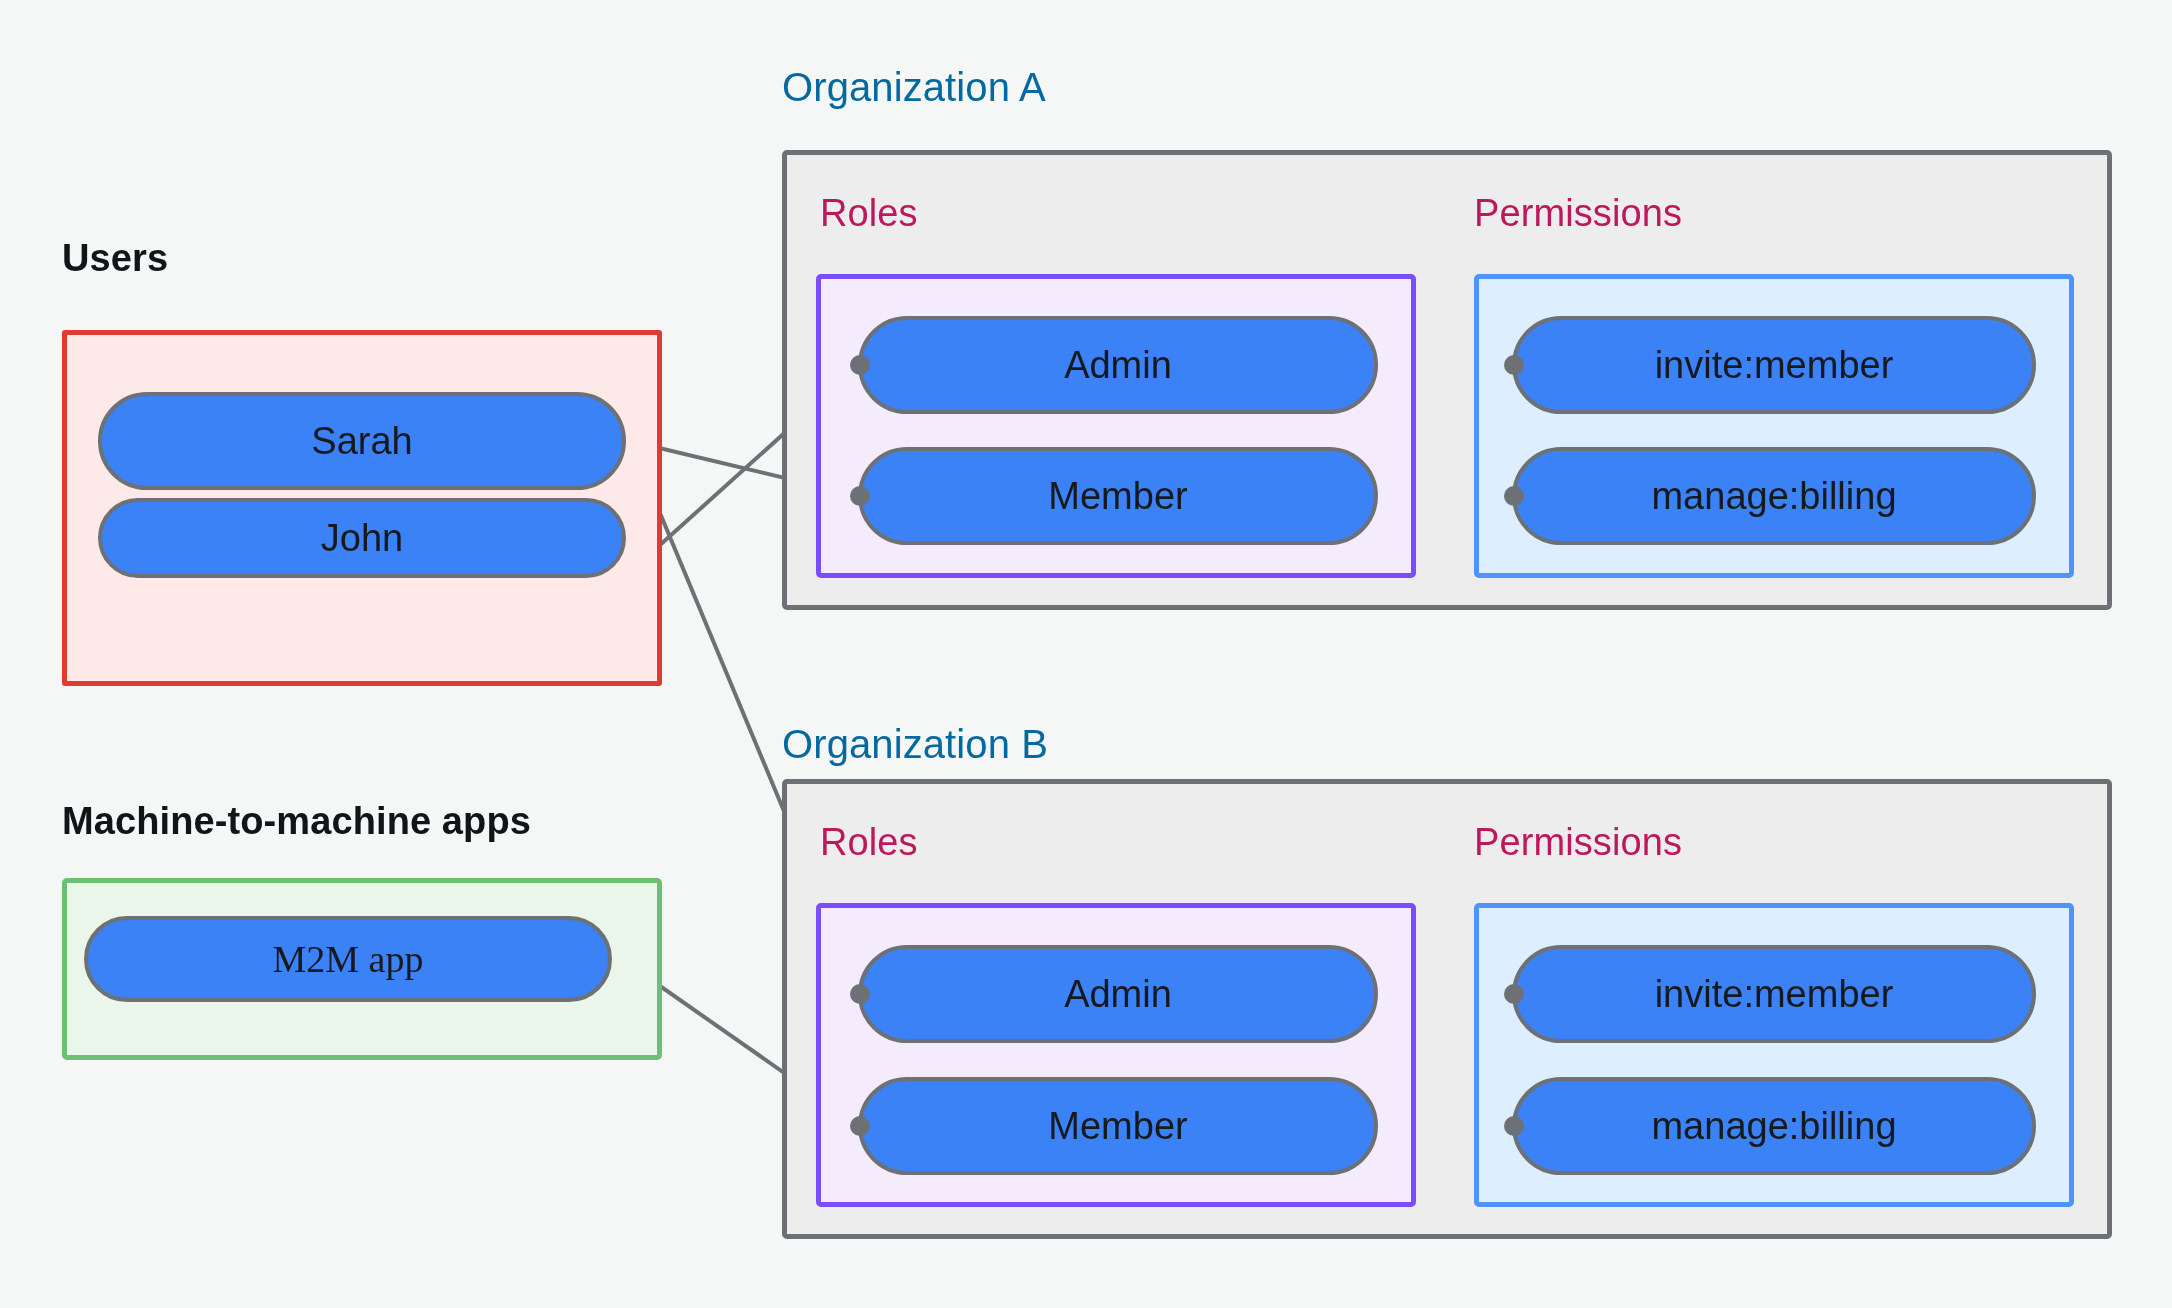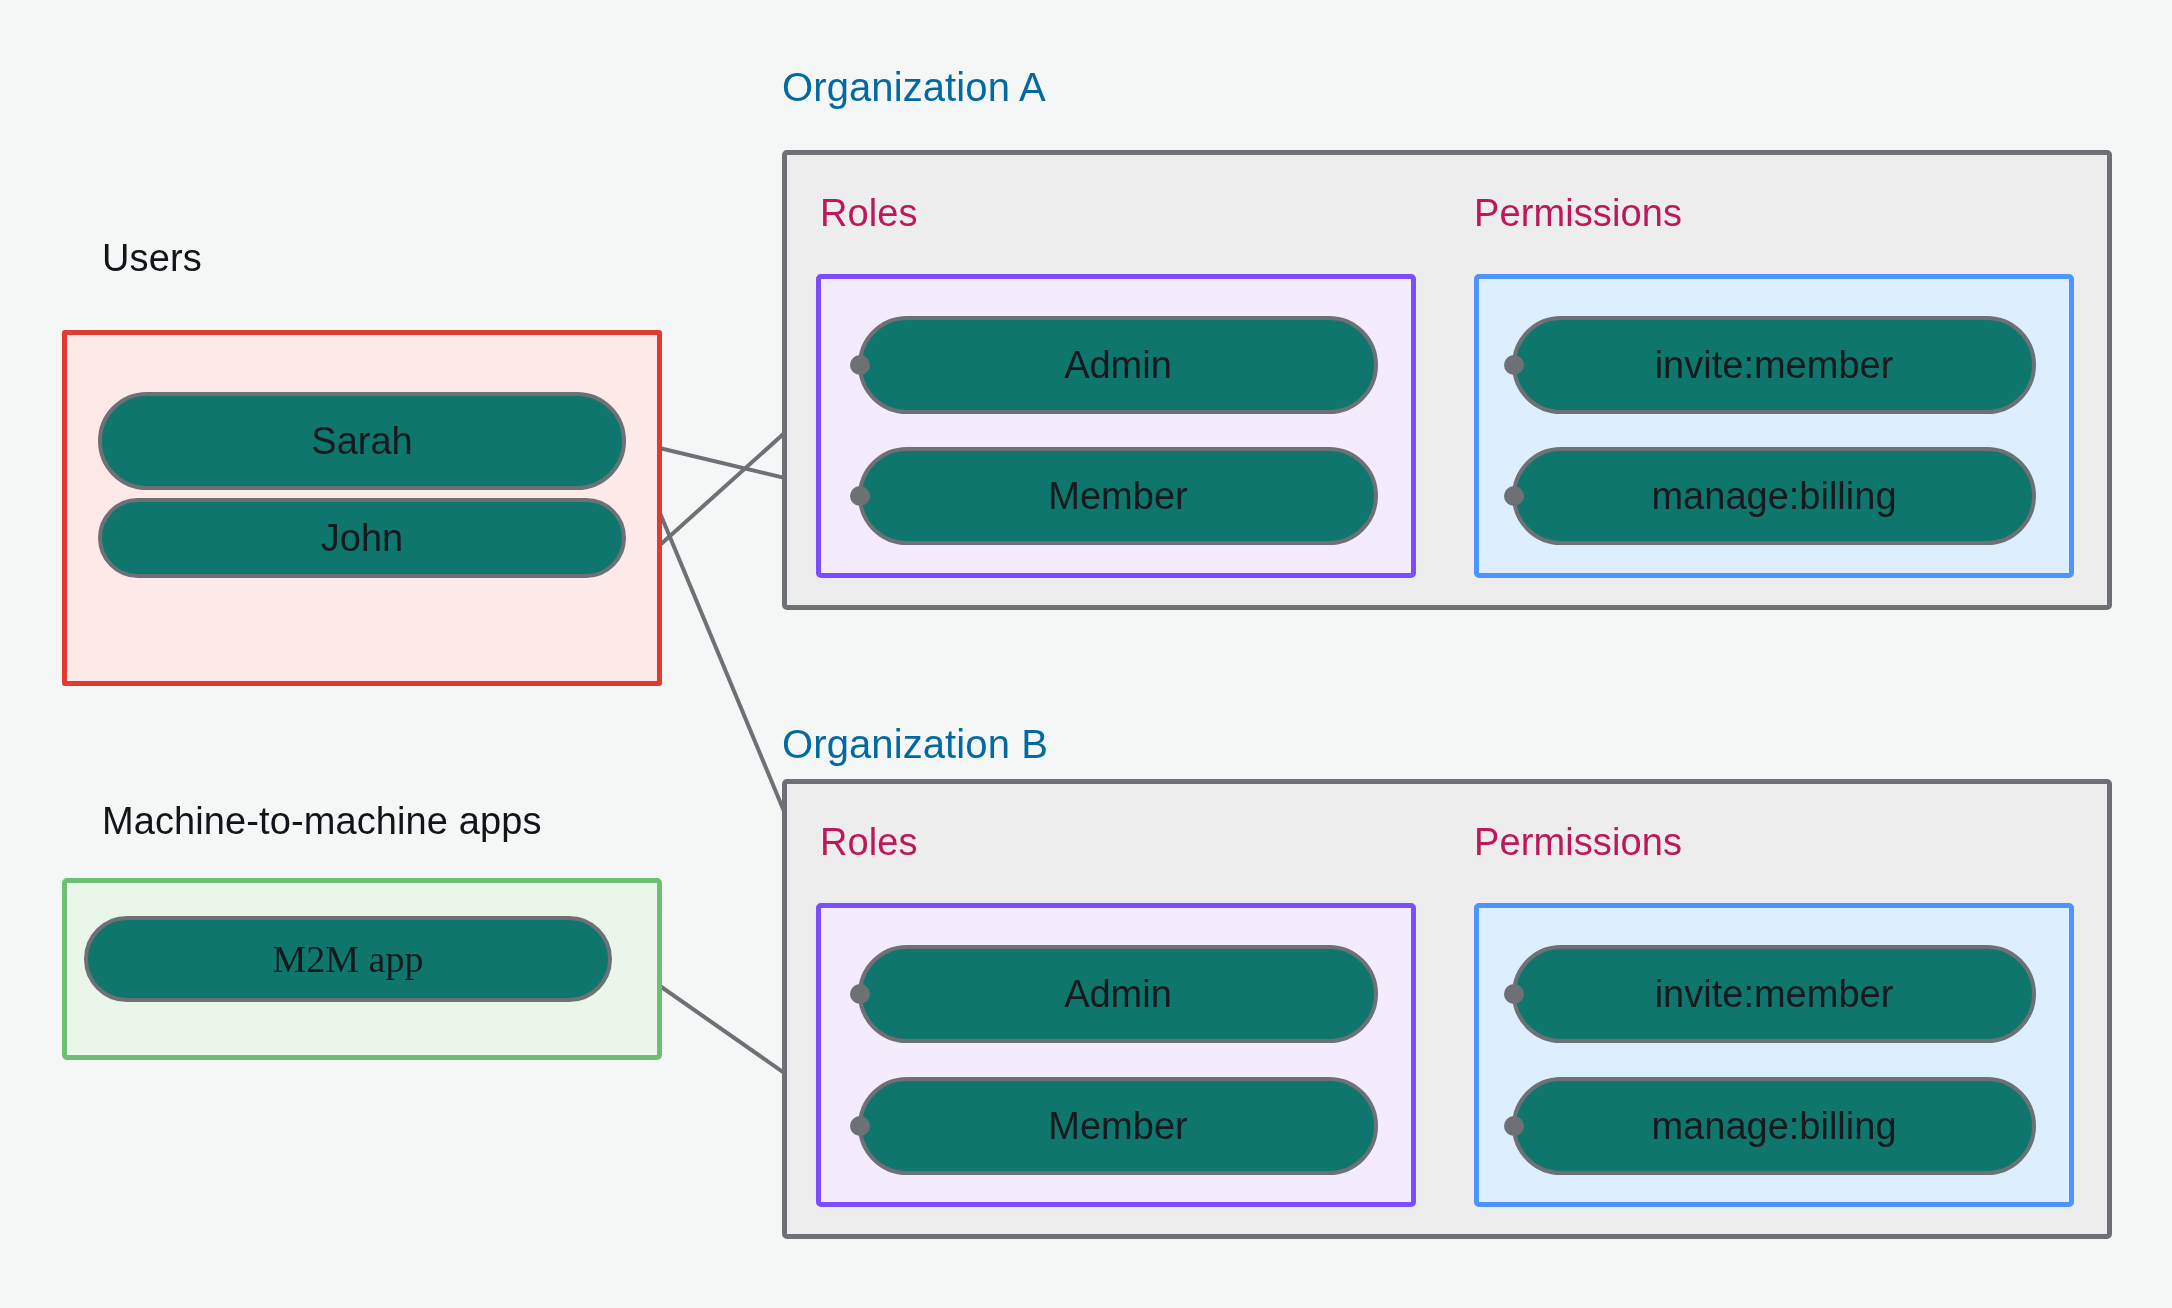--- a/index.html
+++ b/index.html
@@ -13,26 +13,25 @@
   }
   #stage { position: relative; width: 2172px; height: 1308px; }
 
   
   #edges { position: absolute; left: 0; top: 0; width: 2172px; height: 1308px; z-index: 1; }
 
   
   .group-title {
     position: absolute;
     font-size: 38px;
-    font-weight: 400;
+    font-weight: 700;
     color: #111418;
     letter-spacing: .1px;
     white-space: nowrap;
     z-index: 3;
-    margin-left: 40px;
   }
   .org-title {
     position: absolute;
     font-size: 40px;
     font-weight: 400;
     color: #0369a1;
     letter-spacing: .1px;
     white-space: nowrap;
     z-index: 3;
   }
@@ -51,21 +50,21 @@
   .box.users   { border: 5px solid #e03a32; background: #fdeae8; border-radius: 3px; }
   .box.m2m     { border: 5px solid #6cbf73; background: #e9f6e9; border-radius: 5px; }
   .box.org     { border: 5px solid #6d7176; background: #ededed; border-radius: 5px; }
   .box.roles   { border: 5px solid #7c4dff; background: #f4ecfd; border-radius: 5px; }
   .box.perms   { border: 5px solid #4d94fd; background: #ddeeff; border-radius: 5px; }
 
   
   .pill {
     position: absolute;
     box-sizing: border-box;
-    background: #0f766e;
+    background: #3b82f6;
     border: 4px solid #6d7176;
     border-radius: 999px;
     display: flex;
     align-items: center;
     justify-content: center;
     font-size: 38px;
     color: #16191d;
     z-index: 4;
     white-space: nowrap;
   }

